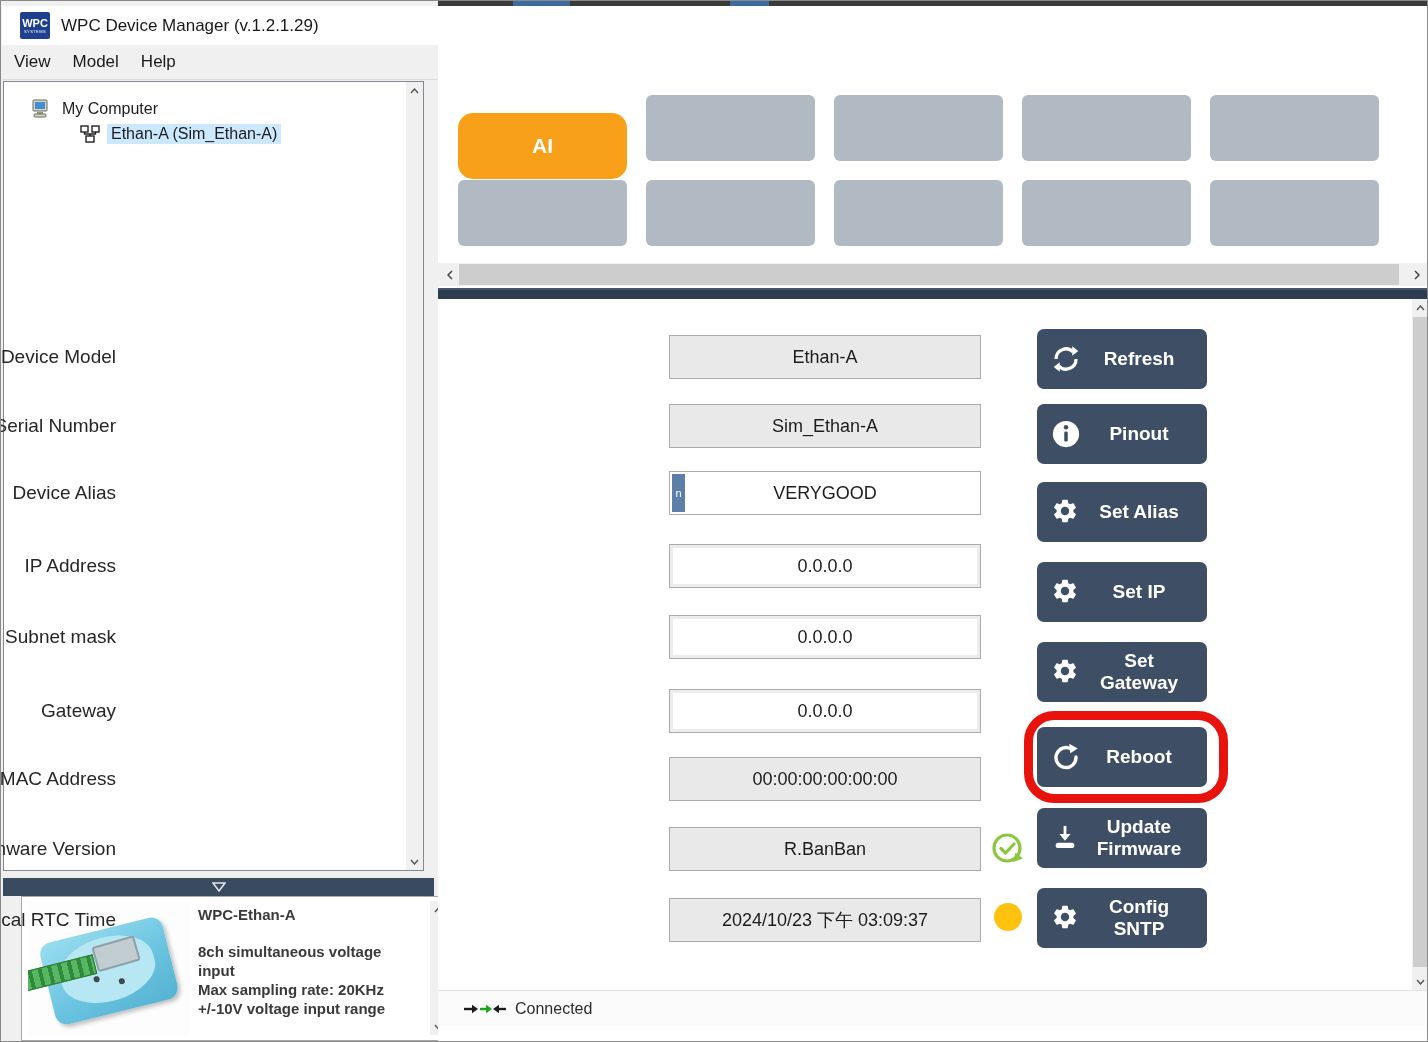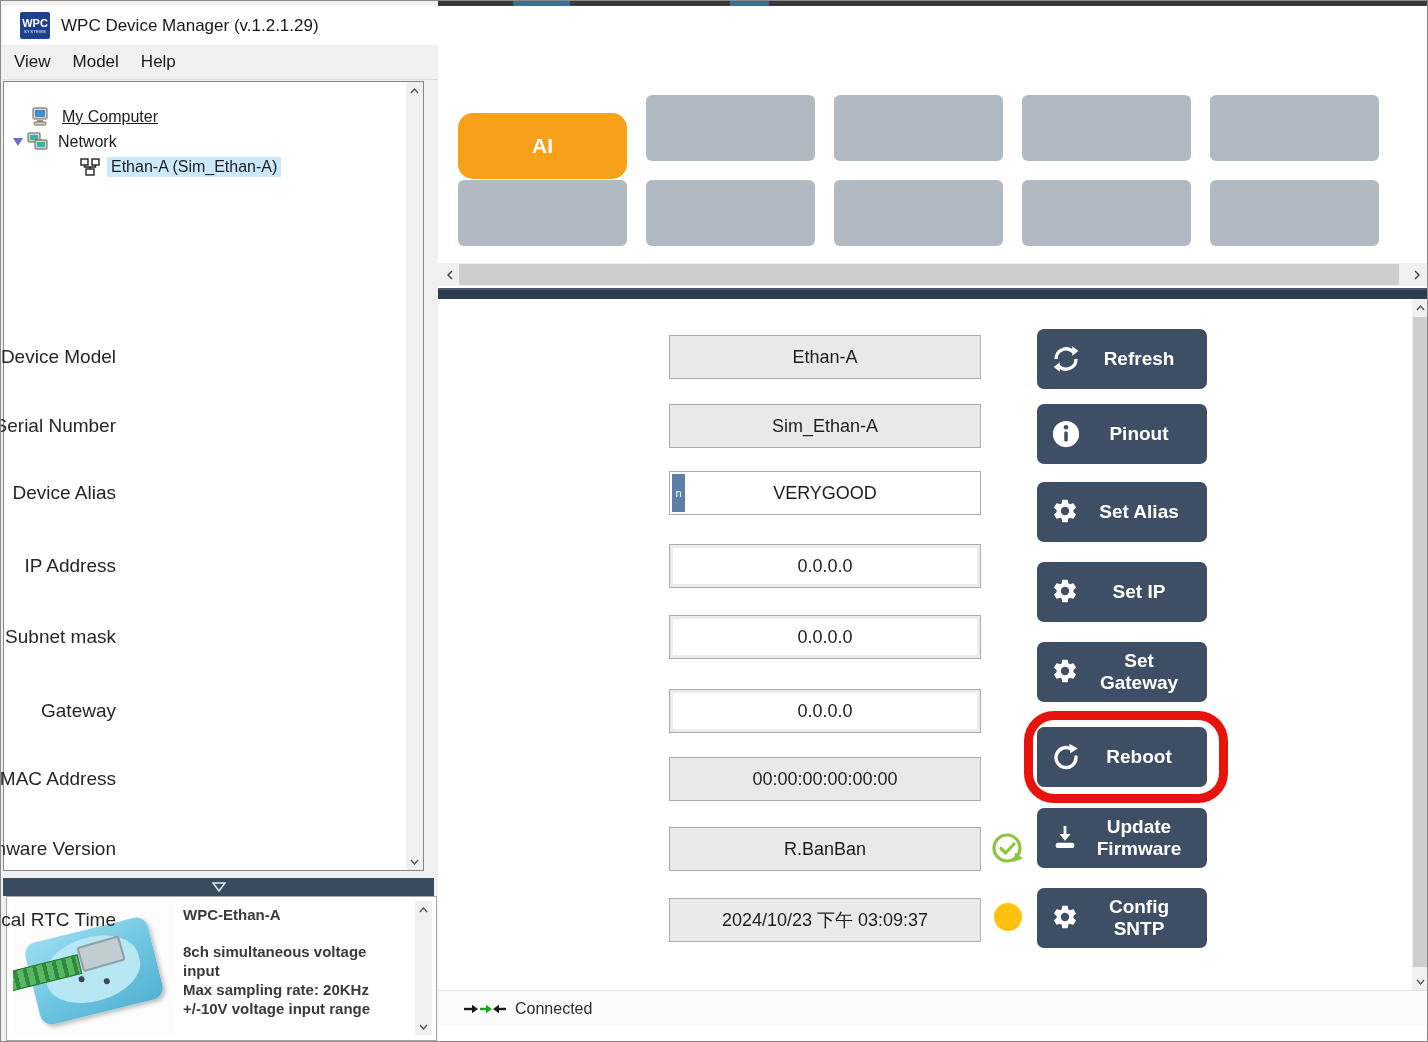--- a/index.html
+++ b/index.html
@@ -48,21 +48,21 @@
   .vscroll .arrow.up { top:0; } .vscroll .arrow.down { bottom:0; }
   .vscroll .thumb { position:absolute; left:1px; width:15px; background:#cdcdcd; }
 
   .tree-panel .vscroll { right:0; top:0; height:788px; }
 
   
   .left-splitter { position:absolute; left:2px; top:877px; width:431px; height:18px;
                    background:#3a4a5f; display:flex; align-items:center; justify-content:center; }
 
   
-  .info-panel { position:absolute; left:5px; top:895px; width:431px; height:145px;
+  .info-panel { position:absolute; left:20px; top:895px; width:431px; height:145px;
                 background:#fff; border:1px solid #a8a8a8; }
   .device-photo { position:absolute; left:6px; top:4px; width:162px; height:134px; overflow:hidden; background:#fdfdfd; }
   .dev-body { position:absolute; left:18px; top:28px; width:126px; height:84px;
               background:linear-gradient(160deg,#9adef0 0%,#6cc4e0 55%,#55b2d2 100%);
               border-radius:12px; transform:rotate(-14deg); box-shadow:2px 3px 4px rgba(0,0,0,.25); }
   .dev-top { position:absolute; left:14px; top:8px; width:96px; height:64px;
              background:#b7e7f3; border-radius:50% / 45%; transform:rotate(-2deg); }
   .dev-lcd { position:absolute; left:52px; top:14px; width:44px; height:26px;
              background:#c2cdd1; border:2px solid #8fa0a8; border-radius:3px; transform:rotate(-2deg); }
   .dev-dot { position:absolute; width:6px; height:6px; border-radius:50%; background:#3c4a52; }
@@ -160,47 +160,31 @@
     </div>
   </div>
 
   <div class="menubar">
     <div class="menu-item">View</div>
     <div class="menu-item">Model</div>
     <div class="menu-item">Help</div>
   </div>
 
   <div class="tree-panel">
-    <div class="tree-row" style="margin-top:22px;text-decoration:underline;">
+    <div class="tree-row" style="margin-top:14px;">
       <span class="twisty"></span>
       <span class="tree-icon">
         <svg width="22" height="20" viewBox="0 0 22 20">
           <rect x="3" y="1" width="14" height="11" rx="1" fill="#d8d4c8" stroke="#6b6b5e"></rect>
           <rect x="5" y="3" width="10" height="7" fill="#3f8fd4"></rect>
           <rect x="7" y="13" width="6" height="2" fill="#9a9a8a"></rect>
           <rect x="4" y="15" width="12" height="3" rx="1" fill="#d8d4c8" stroke="#6b6b5e"></rect>
         </svg>
       </span>
       <span class="tree-label">My Computer</span>
-    </div>
-    <div class="tree-row">
-      <span class="twisty" style="margin-left:6px;">
-        <svg width="12" height="10" viewBox="0 0 12 10">
-            <polygon points="1,1 11,1 6,9" fill="#6a6ad0"></polygon>
-          </svg>
-      </span>
-      <span class="tree-icon">
-        <svg width="24" height="20" viewBox="0 0 24 20">
-          <rect x="2" y="1" width="12" height="9" rx="1" fill="#d8d4c8" stroke="#5e5e52"></rect>
-          <rect x="4" y="3" width="8" height="5" fill="#2fb8a8"></rect>
-          <rect x="9" y="8" width="12" height="9" rx="1" fill="#d8d4c8" stroke="#5e5e52"></rect>
-          <rect x="11" y="10" width="8" height="5" fill="#2fb8a8"></rect>
-        </svg>
-      </span>
-      <span class="tree-label">Network</span>
     </div>
     <div class="tree-row selected">
       <span class="twisty" style="margin-left:38px;"></span>
       <span class="tree-icon">
         <svg width="22" height="20" viewBox="0 0 22 20">
           <rect x="2" y="2" width="7" height="6" fill="#fff" stroke="#222" stroke-width="1.4"></rect>
           <rect x="13" y="2" width="7" height="6" fill="#fff" stroke="#222" stroke-width="1.4"></rect>
           <rect x="7" y="12" width="8" height="6" fill="#fff" stroke="#222" stroke-width="1.4"></rect>
           <path d="M5.5 8 v2 h11 v-2 M11 10 v2" stroke="#222" stroke-width="1.4" fill="none"></path>
         </svg>

